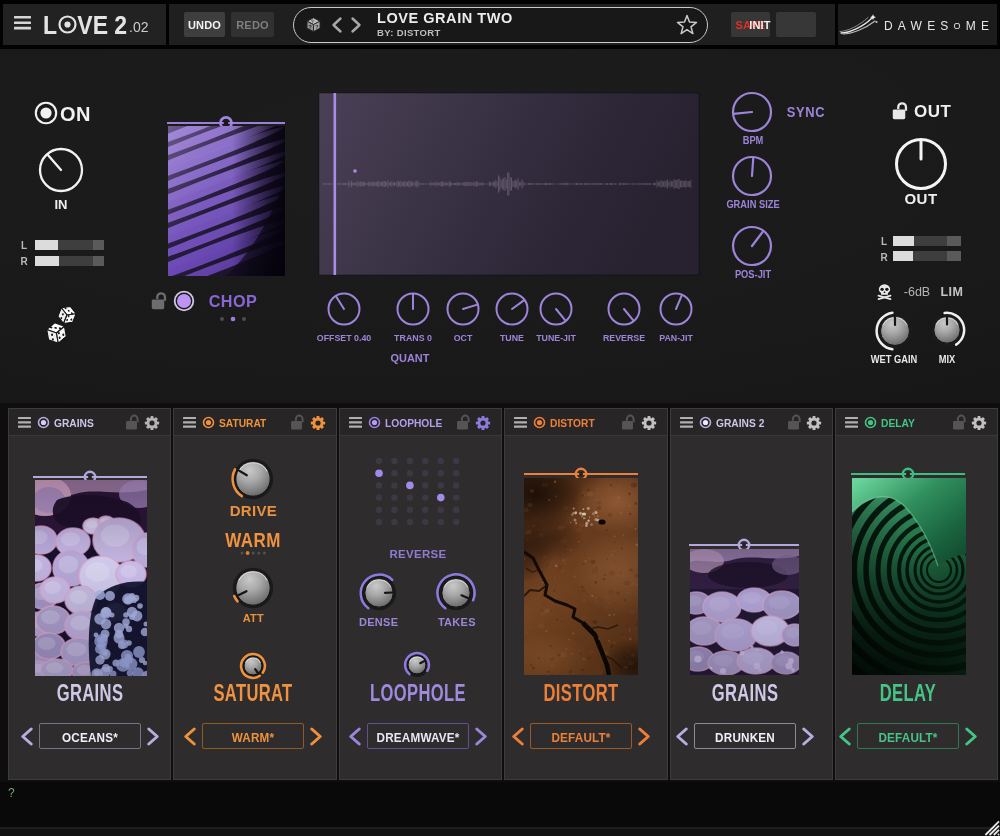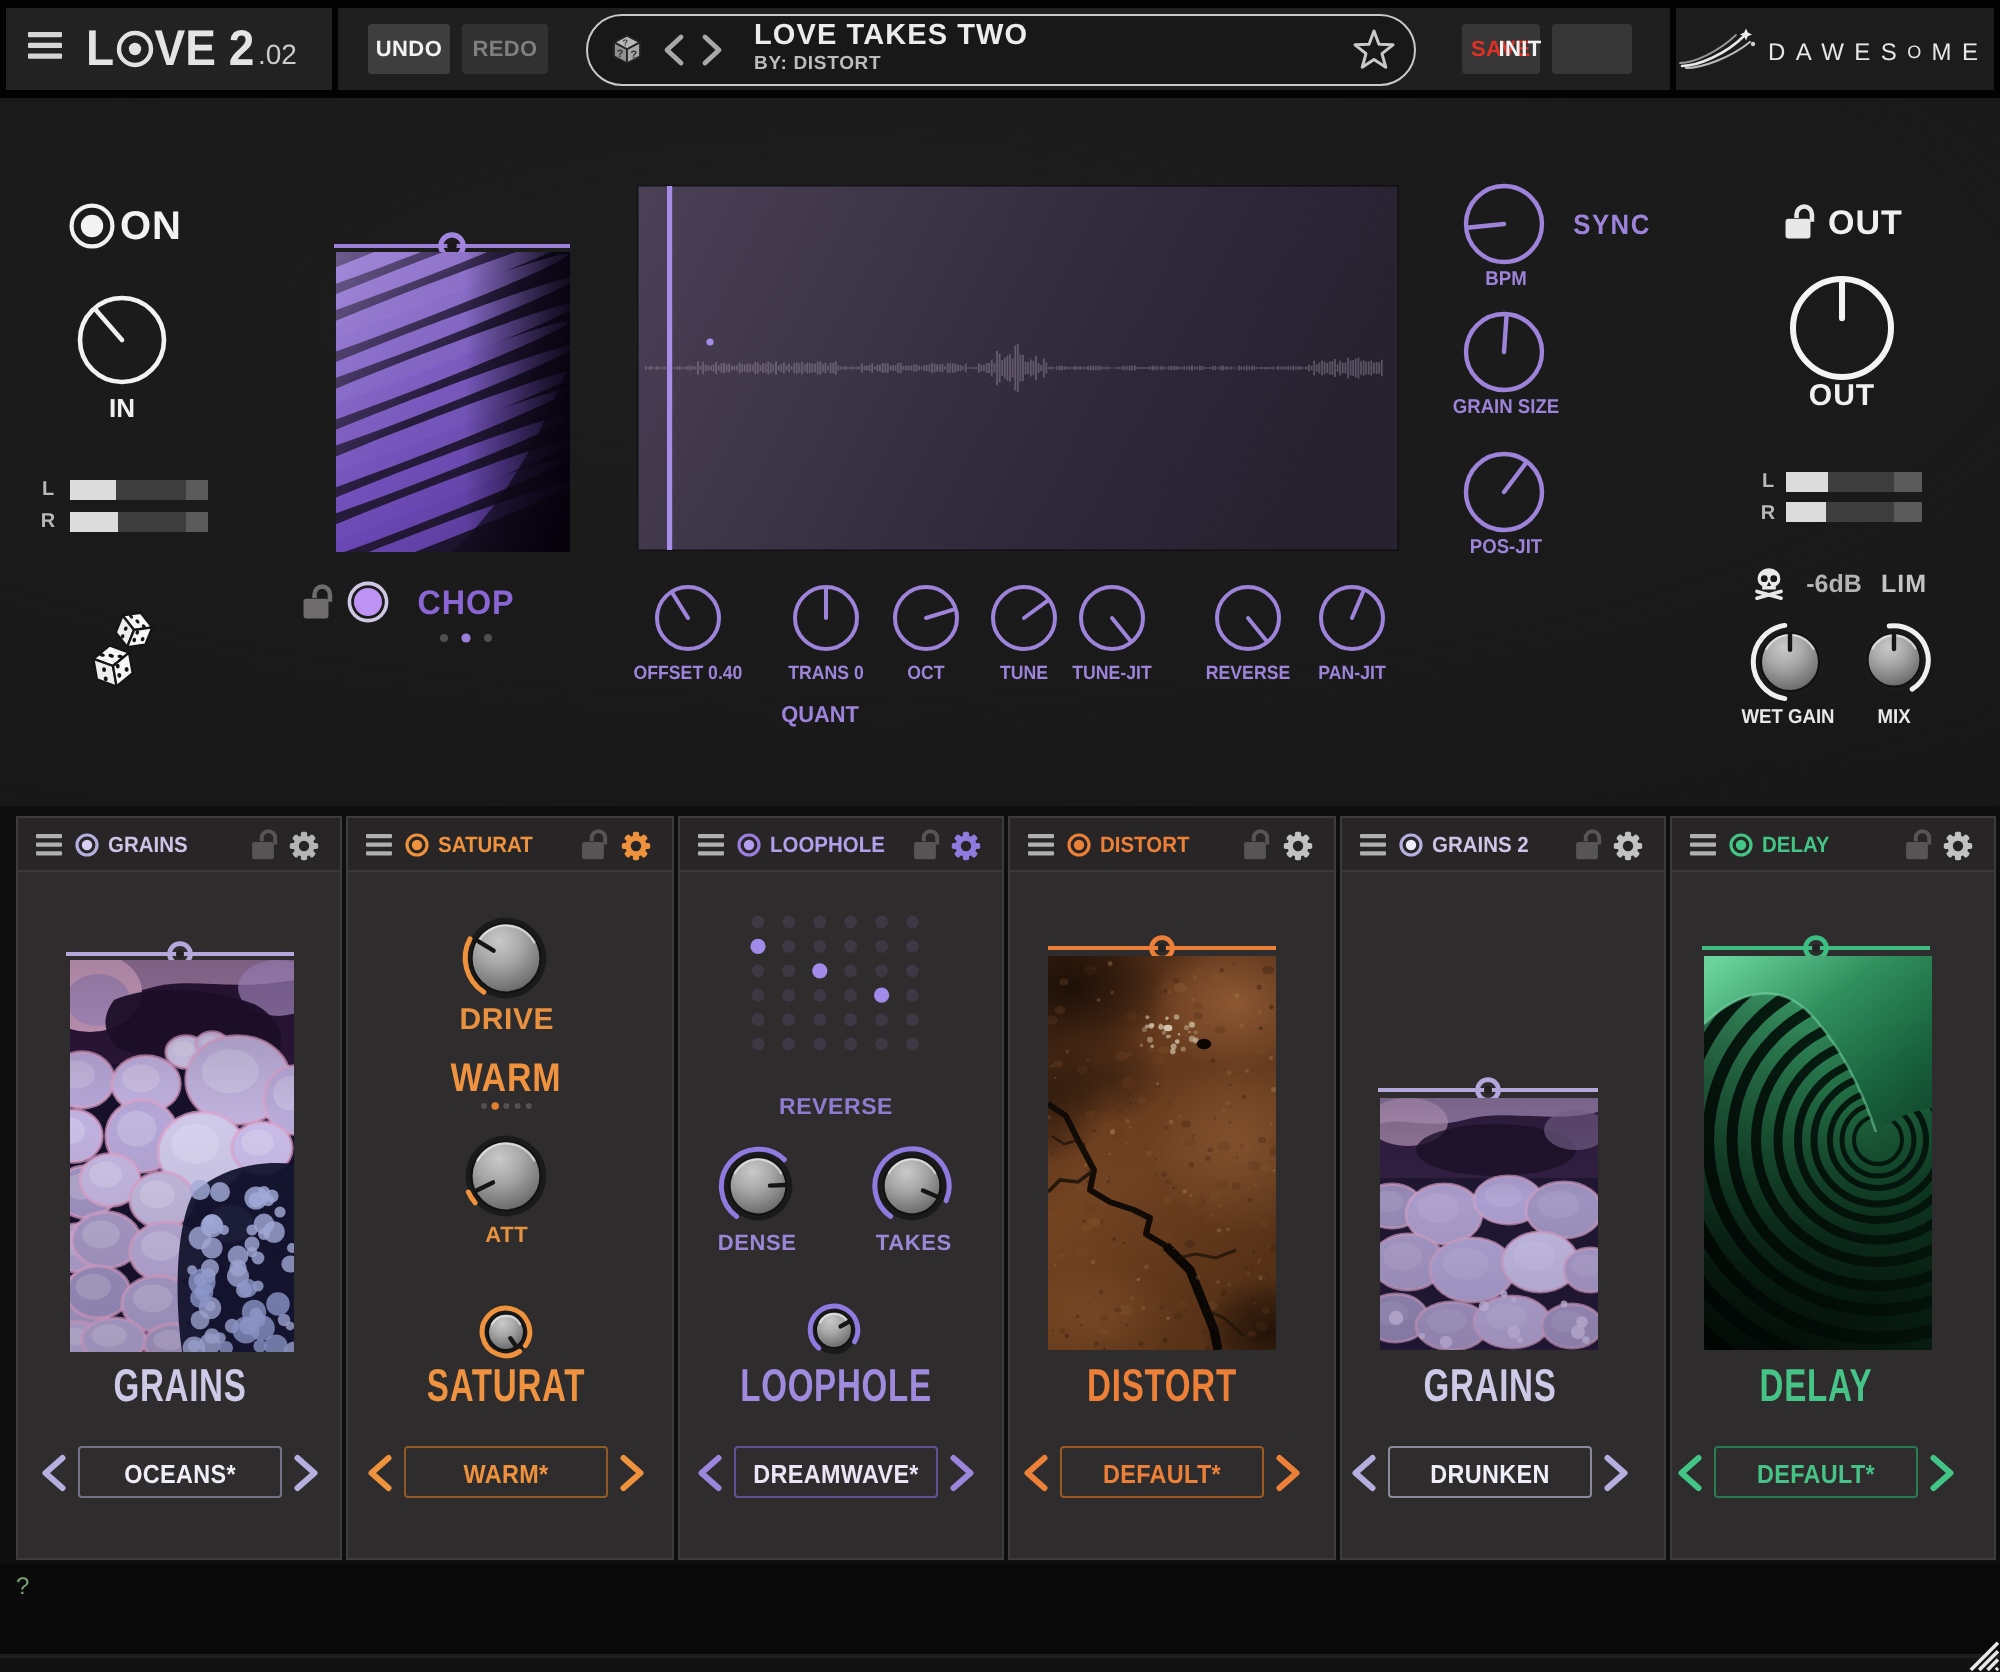--- a/index.html
+++ b/index.html
@@ -114,21 +114,21 @@
       <text x="6.2" y="7" font-size="4.6" font-weight="700" fill="#3a3a3a" font-family="Liberation Sans" transform="rotate(-4 7 5)">?</text>
       <text x="3.4" y="12.6" font-size="5.4" font-weight="700" fill="#2e2e2e" font-family="Liberation Sans">?</text>
       <text x="10.2" y="13.2" font-size="5.4" font-weight="700" fill="#2e2e2e" font-family="Liberation Sans">?</text>
     </svg>
 <svg class="abs" style="left:330px;top:17px" width="14" height="16">
       <path d="M10.5,1.5 L3.5,8 L10.5,14.5" fill="none" stroke="#a8a8a8" stroke-width="2.4" stroke-linecap="round" stroke-linejoin="round"></path>
     </svg>
 <svg class="abs" style="left:349px;top:17px" width="14" height="16">
       <path d="M3.5,1.5 L10.5,8 L3.5,14.5" fill="none" stroke="#a8a8a8" stroke-width="2.4" stroke-linecap="round" stroke-linejoin="round"></path>
     </svg>
-<div class="txtl" style="left:377px;top:17.5px;font-size:14.5px;color:#ececec;letter-spacing:0.55px;transform:translate(0,-50%);transform-origin:left center">LOVE TAKES TWO</div>
+<div class="txtl" style="left:377px;top:17.5px;font-size:14.5px;color:#ececec;letter-spacing:0.55px;transform:translate(0,-50%);transform-origin:left center">LOVE GRAIN TWO</div>
 <div class="txtl" style="left:377px;top:32px;font-size:9.5px;color:#bdbdbd;letter-spacing:0.35px;transform:translate(0,-50%);transform-origin:left center">BY: DISTORT</div>
 <svg class="abs" style="left:676px;top:14px" width="22" height="22">
       <polygon points="11.00,1.50 13.47,8.10 20.51,8.41 14.99,12.80 16.88,19.59 11.00,15.70 5.12,19.59 7.01,12.80 1.49,8.41 8.53,8.10" fill="none" stroke="#c9c9c9" stroke-width="1.5" stroke-linejoin="round"></polygon>
     </svg>
 <div class="abs" style="left:731px;top:12px;width:39px;height:25px;background:#383737;border-radius:2px"></div>
 <div class="txt" style="left:750.5px;top:24.5px;font-size:11px;color:#dd3126;letter-spacing:0.2px">SAVE</div>
 <div class="abs" style="left:776px;top:12px;width:40px;height:25px;background:#383737;border-radius:2px"></div>
 <div class="txt" style="left:760px;top:24.5px;font-size:11px;color:#f2f2f2;letter-spacing:0.2px">INIT</div>
 <svg class="abs" style="left:839px;top:13px" width="40" height="22">
       <g fill="none" stroke-linecap="round">
@@ -326,21 +326,21 @@
         <path d="M7.5,1 a5,4.6 0 0 1 5,4.6 c0,1.8 -1,2.6 -2,3.2 l0,1.6 l-6,0 l0,-1.6 c-1,-0.6 -2,-1.4 -2,-3.2 a5,4.6 0 0 1 5,-4.6z"></path>
         <g stroke="#e8e8e8" stroke-width="1.6" stroke-linecap="round">
           <line x1="2.2" y1="11.2" x2="12.8" y2="14.2"></line>
           <line x1="12.8" y1="11.2" x2="2.2" y2="14.2"></line>
         </g>
         <circle cx="5.4" cy="5.6" r="1.5" fill="#161616"></circle>
         <circle cx="9.6" cy="5.6" r="1.5" fill="#161616"></circle>
         <path d="M7.5,7 l1,1.8 l-2,0 z" fill="#161616"></path>
       </g>
     </svg>
-<div class="txt" style="left:917px;top:292px;font-size:12.5px;font-weight:700;color:#b4b4b4">-6dB</div>
+<div class="txt" style="left:917px;top:292px;font-size:12.5px;font-weight:400;color:#b4b4b4">-6dB</div>
 <div class="txt" style="left:952px;top:292px;font-size:12.5px;color:#c4c4c4;letter-spacing:0.5px">LIM</div>
 <svg class="abs" style="left:871px;top:307px" width="48" height="48">
       <circle cx="24" cy="24" r="17.5" fill="#1b1a1a"></circle>
       <circle cx="24" cy="24" r="14.5" fill="url(#mk)" stroke="#111" stroke-width="1"></circle>
       <path d="M12.2,17.5 A13.4,13.4 0 0 1 35.8,17.5" fill="none" stroke="rgba(255,255,255,0.55)" stroke-width="1.2" stroke-linecap="round"></path>
       <path d="M21.4,42.3 A18.5,18.5 0 0 1 21.4,5.7" fill="none" stroke="#f0f0f0" stroke-width="2.5" stroke-linecap="round"></path>
       <line x1="24.0" y1="17.9" x2="24.0" y2="10.2" stroke="#151515" stroke-width="2.2" stroke-linecap="round"></line>
     </svg>
 <svg class="abs" style="left:925px;top:308px" width="44" height="44">
       <circle cx="22" cy="22" r="16.2" fill="#1b1a1a"></circle>

